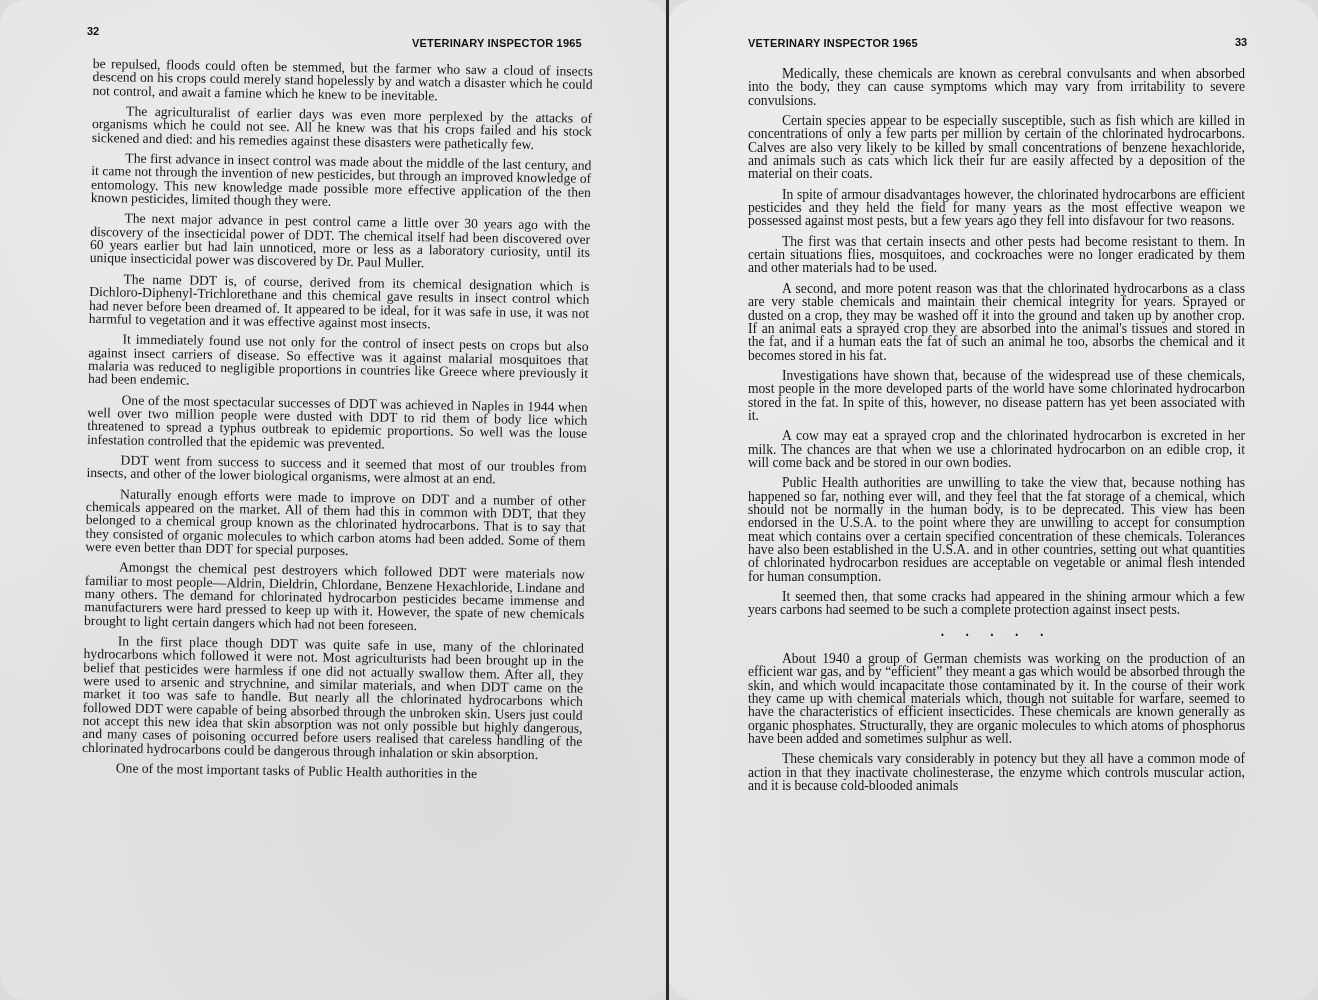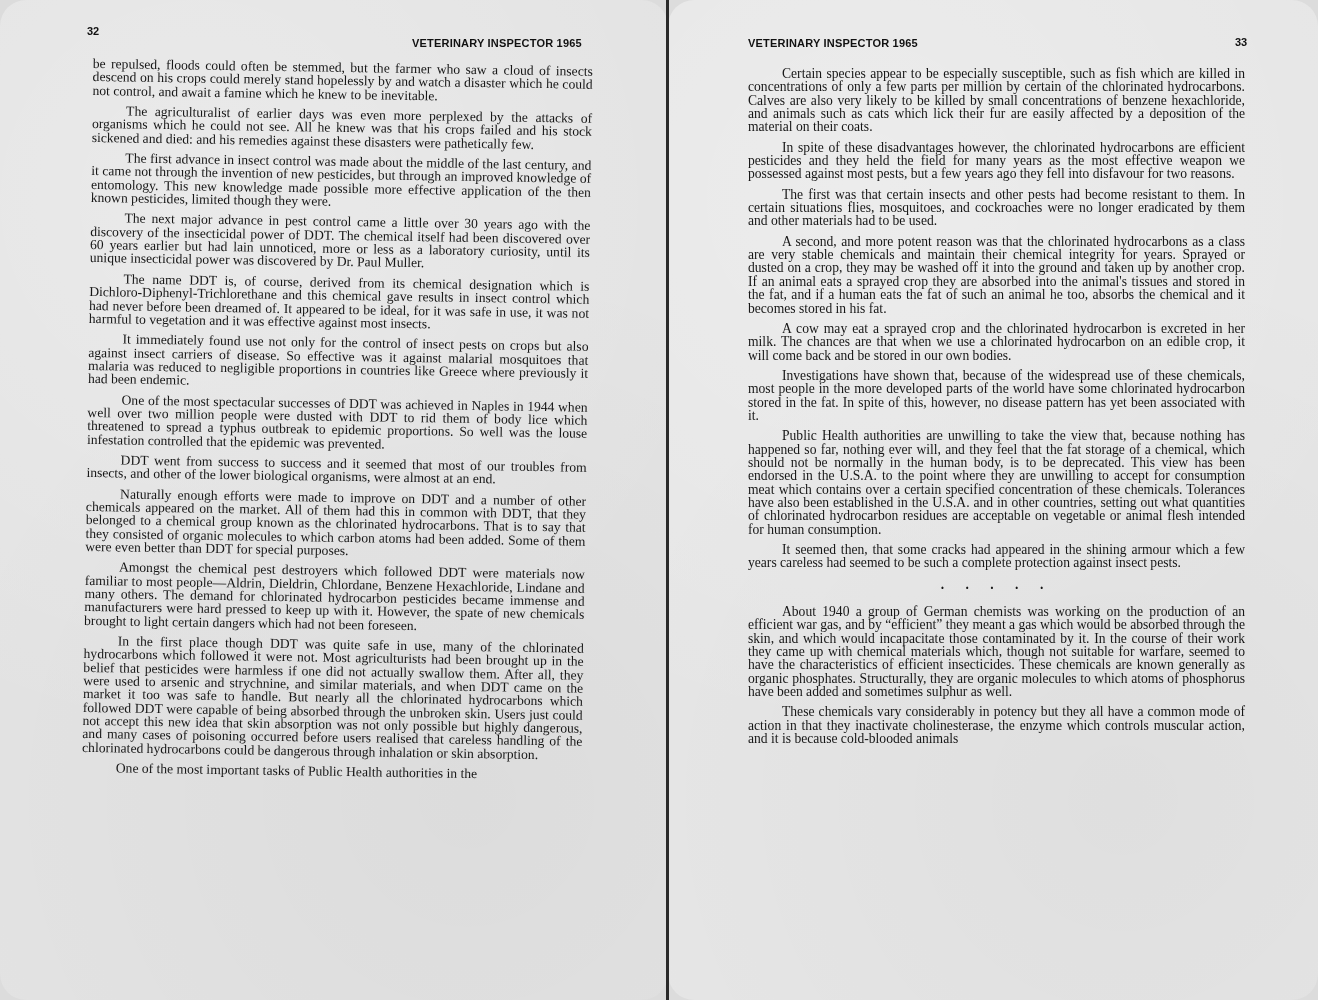--- a/index.html
+++ b/index.html
@@ -63,26 +63,27 @@
       <p>One of the most important tasks of Public Health authorities in the</p>
     </div>
   </div>
 
   <div class="spine"></div>
 
   <div class="page right">
     <div class="header" style="left:80px; top:37px;">VETERINARY INSPECTOR 1965</div>
     <div class="pnum" style="left:567px; top:36px;text-align:right;">33</div>
     <div class="text">
+      <p>Medically, these chemicals are known as cerebral convulsants and when absorbed into the body, they can cause symptoms which may vary from irritability to severe convulsions.</p>
       <p>Certain species appear to be especially susceptible, such as fish which are killed in concentrations of only a few parts per million by certain of the chlorinated hydrocarbons. Calves are also very likely to be killed by small concentrations of benzene hexachloride, and animals such as cats which lick their fur are easily affected by a deposition of the material on their coats.</p>
-      <p>In spite of these disadvantages however, the chlorinated hydrocarbons are efficient pesticides and they held the field for many years as the most effective weapon we possessed against most pests, but a few years ago they fell into disfavour for two reasons.</p>
+      <p>In spite of armour disadvantages however, the chlorinated hydrocarbons are efficient pesticides and they held the field for many years as the most effective weapon we possessed against most pests, but a few years ago they fell into disfavour for two reasons.</p>
       <p>The first was that certain insects and other pests had become resis­tant to them. In certain situations flies, mosquitoes, and cockroaches were no longer eradicated by them and other materials had to be used.</p>
       <p>A second, and more potent reason was that the chlorinated hydro­carbons as a class are very stable chemicals and maintain their chemical integrity for years. Sprayed or dusted on a crop, they may be washed off it into the ground and taken up by another crop. If an animal eats a sprayed crop they are absorbed into the animal's tissues and stored in the fat, and if a human eats the fat of such an animal he too, absorbs the chemical and it becomes stored in his fat.</p>
+      <p>Investigations have shown that, because of the widespread use of these chemicals, most people in the more developed parts of the world have some chlorinated hydrocarbon stored in the fat. In spite of this, however, no disease pattern has yet been associated with it.</p>
       <p>A cow may eat a sprayed crop and the chlorinated hydrocarbon is excreted in her milk. The chances are that when we use a chlorinated hydrocarbon on an edible crop, it will come back and be stored in our own bodies.</p>
-      <p>Investigations have shown that, because of the widespread use of these chemicals, most people in the more developed parts of the world have some chlorinated hydrocarbon stored in the fat. In spite of this, however, no disease pattern has yet been associated with it.</p>
       <p>Public Health authorities are unwilling to take the view that, because nothing has happened so far, nothing ever will, and they feel that the fat storage of a chemical, which should not be normally in the human body, is to be deprecated. This view has been endorsed in the U.S.A. to the point where they are unwilling to accept for consumption meat which contains over a certain specified concentration of these chemicals. Tolerances have also been established in the U.S.A. and in other countries, setting out what quantities of chlorinated hydrocarbon residues are accep­table on vegetable or animal flesh intended for human consumption.</p>
-      <p>It seemed then, that some cracks had appeared in the shining armour which a few years careless had seemed to be such a complete protection against insect pests.</p>
+      <p>It seemed then, that some cracks had appeared in the shining armour which a few years carbons had seemed to be such a complete protection against insect pests.</p>
       <div class="dots">. . . . .</div>
       <p>About 1940 a group of German chemists was working on the pro­duction of an efficient war gas, and by “efficient” they meant a gas which would be absorbed through the skin, and which would incapacitate those contaminated by it. In the course of their work they came up with chemical materials which, though not suitable for warfare, seemed to have the characteristics of efficient insecticides. These chemicals are known generally as organic phosphates. Structurally, they are organic molecules to which atoms of phosphorus have been added and sometimes sulphur as well.</p>
       <p>These chemicals vary considerably in potency but they all have a common mode of action in that they inactivate cholinesterase, the enzyme which controls muscular action, and it is because cold-blooded animals</p>
     </div>
   </div>
 </div>
 
 </body></html>

